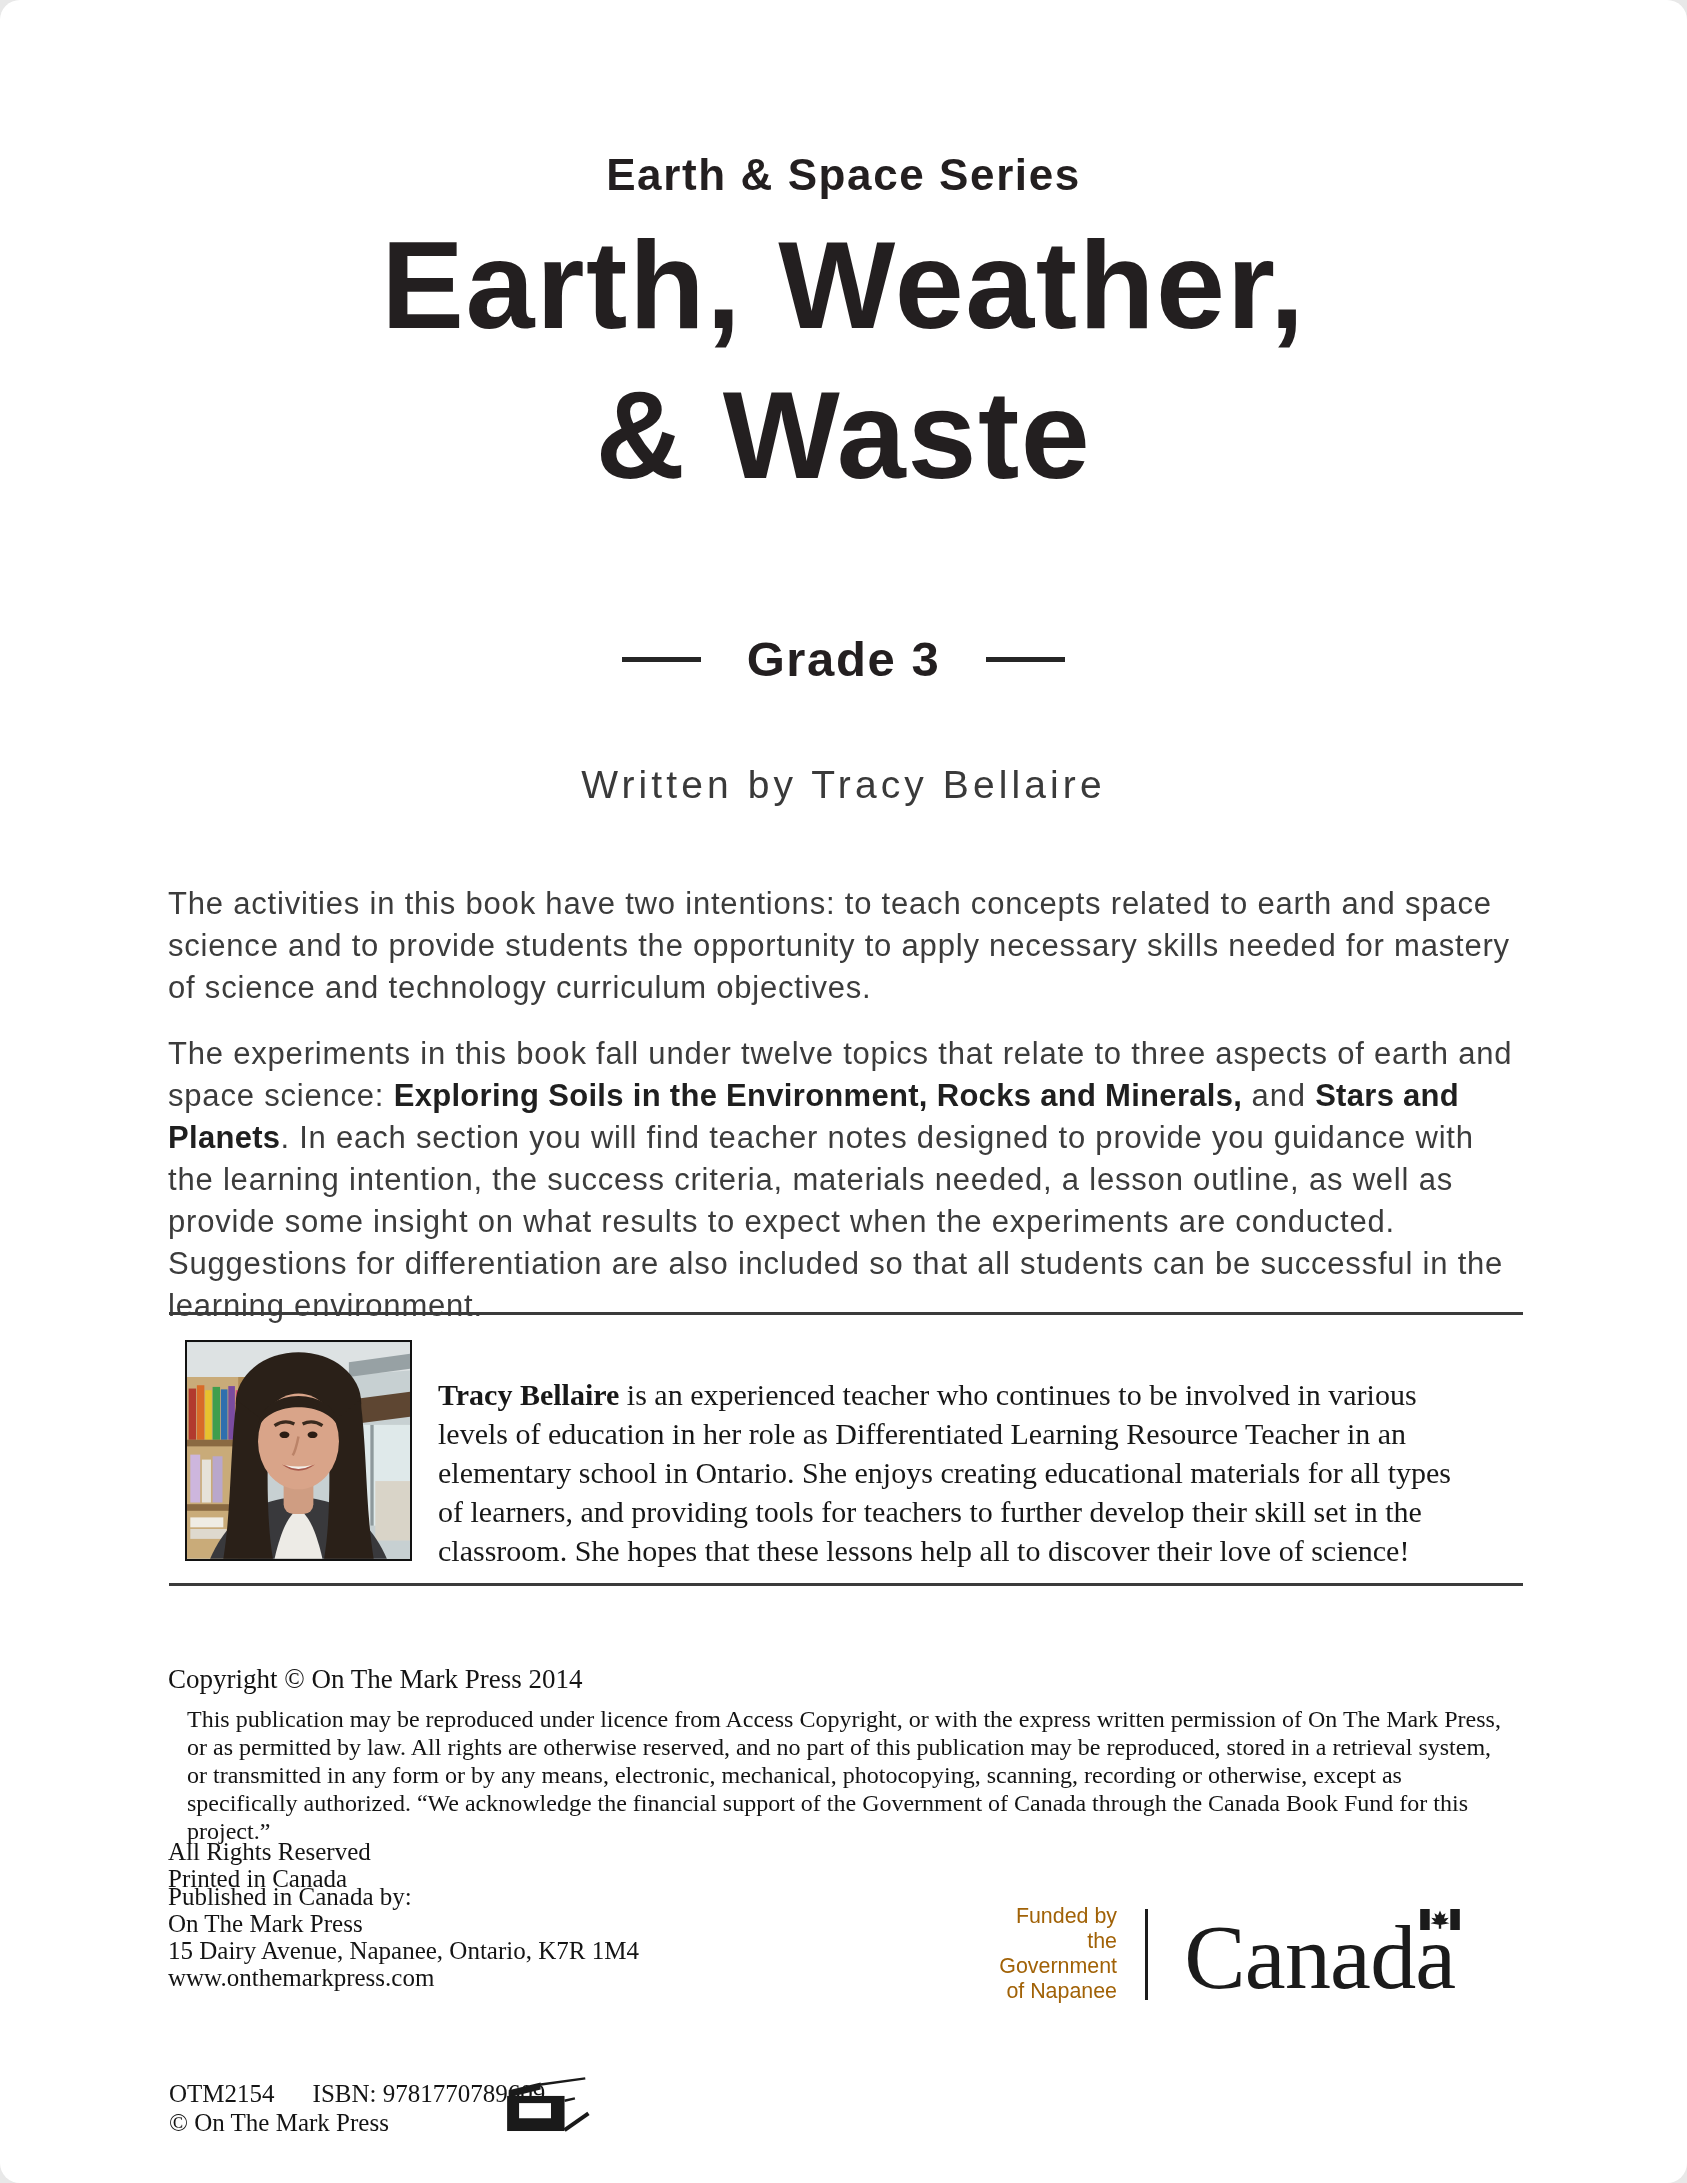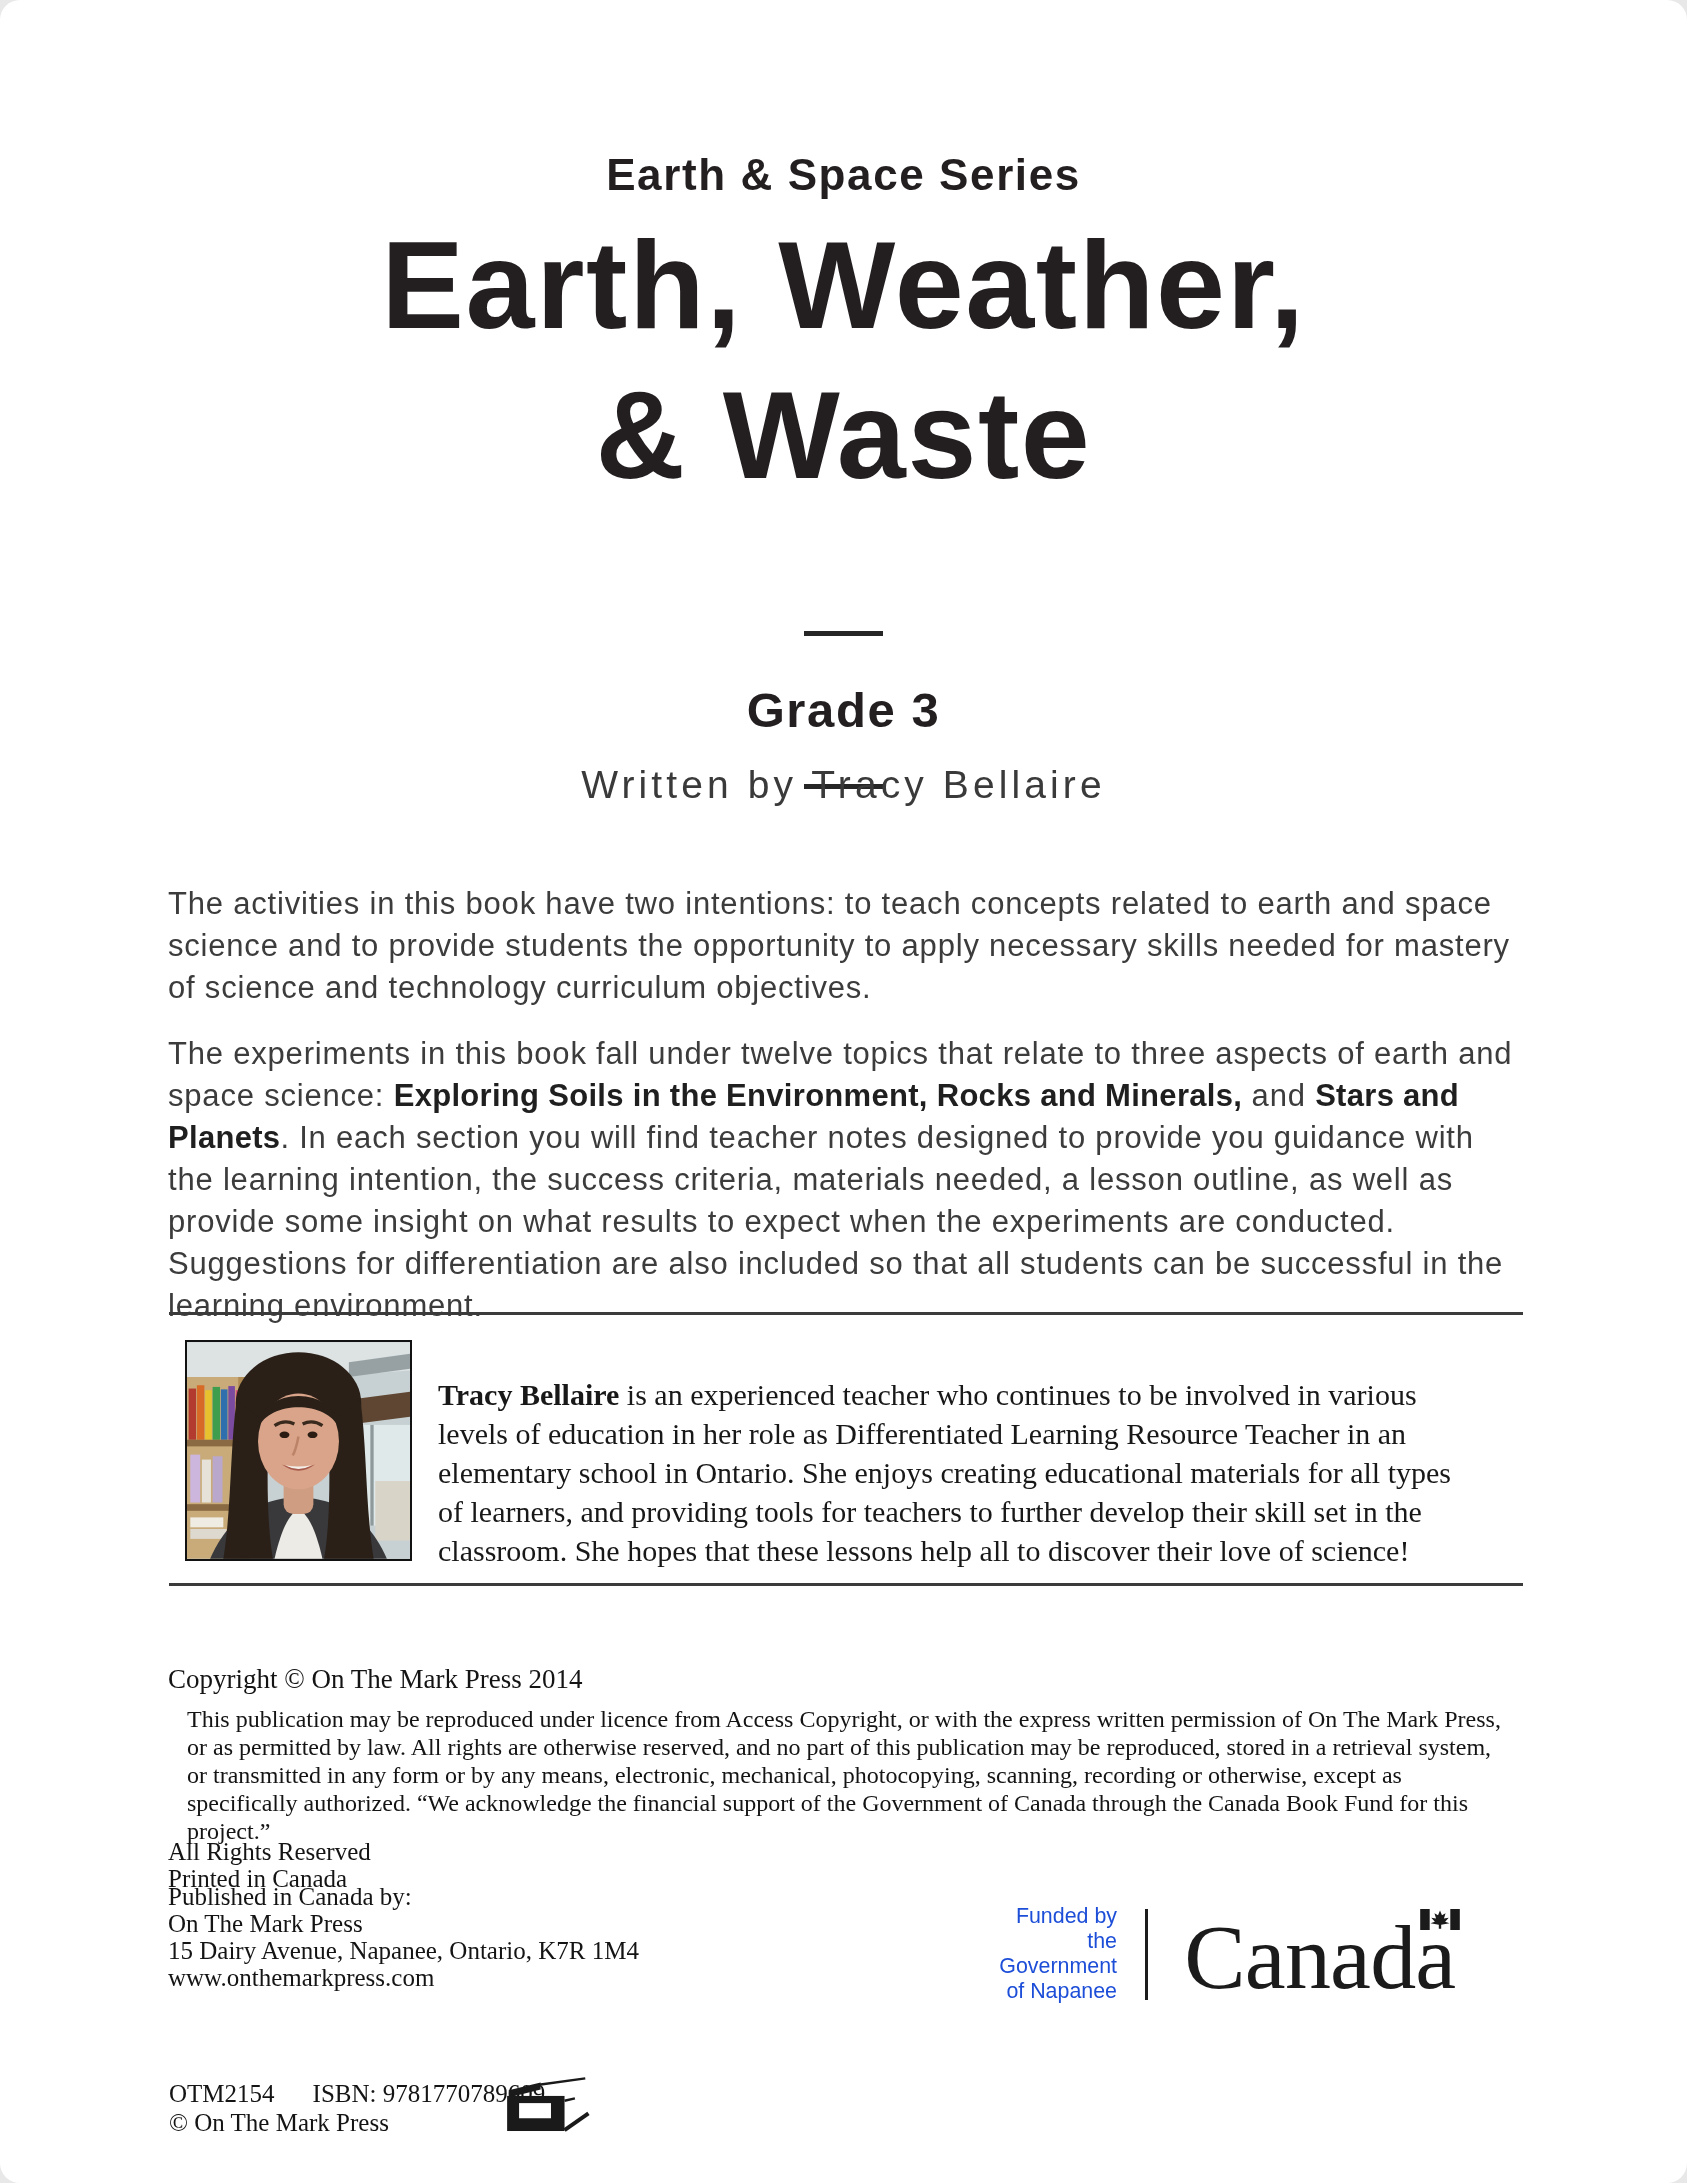--- a/index.html
+++ b/index.html
@@ -13,21 +13,21 @@
     position:absolute; top:150px; left:0; width:100%; text-align:center;
     font-size:44px; font-weight:bold; letter-spacing:1.6px; color:#231f20;
   }
   .main-title {
     position:absolute; top:210px; left:0; width:100%; text-align:center;
     font-size:124px; line-height:150px; font-weight:bold; letter-spacing:1.6px;
     color:#231f20;
   }
   .grade-row {
     position:absolute; top:631px; left:0; width:100%;
-    display:flex; justify-content:center; align-items:center; gap:46px;flex-direction:column;
+    display:flex; justify-content:center; align-items:center; gap:46px;
   }
   .grade-dash { width:79px; height:5px; background:#262626; }
   .grade-text { font-size:49px; font-weight:bold; letter-spacing:1.6px; color:#231f20; }
   .byline {
     position:absolute; top:763px; left:0; width:100%; text-align:center;
     font-size:39px; letter-spacing:4.1px; color:#3a3a3a;
   }
   
   .para {
     position:absolute; left:168px; width:1359px;
@@ -58,21 +58,21 @@
   #licence { top:1705px; width:1330px; font-size:24px; line-height:28px;margin-left:19px; }
   #rights { top:1822px; font-size:25px; line-height:27px;margin-top:16px; }
   #publisher { top:1883px; font-size:25px; line-height:27px; }
   
   .canada-credit {
     position:absolute; top:1908px; left:993px; height:92px;
     display:flex; align-items:center;
   }
   .funded {
     width:124px; text-align:right;
-    font-size:21.4px; line-height:25px; color:#1d4ed8;
+    font-size:21.4px; line-height:25px; color:#a16207;
   }
   .credit-bar { width:3.3px; height:91px; background:#1c1c1c; margin:0 36px 0 28px; }
   .wordmark {
     position:relative; font-family:"Liberation Serif", serif;
     font-size:92px; line-height:92px; letter-spacing:-0.8px; color:#1b1b1b;
     padding-right:6.6px; padding-top:5px;
   }
   .flag { position:absolute; top:3.3px; right:1.6px; width:40px; height:21.4px; }
   
   .footer-codes {

